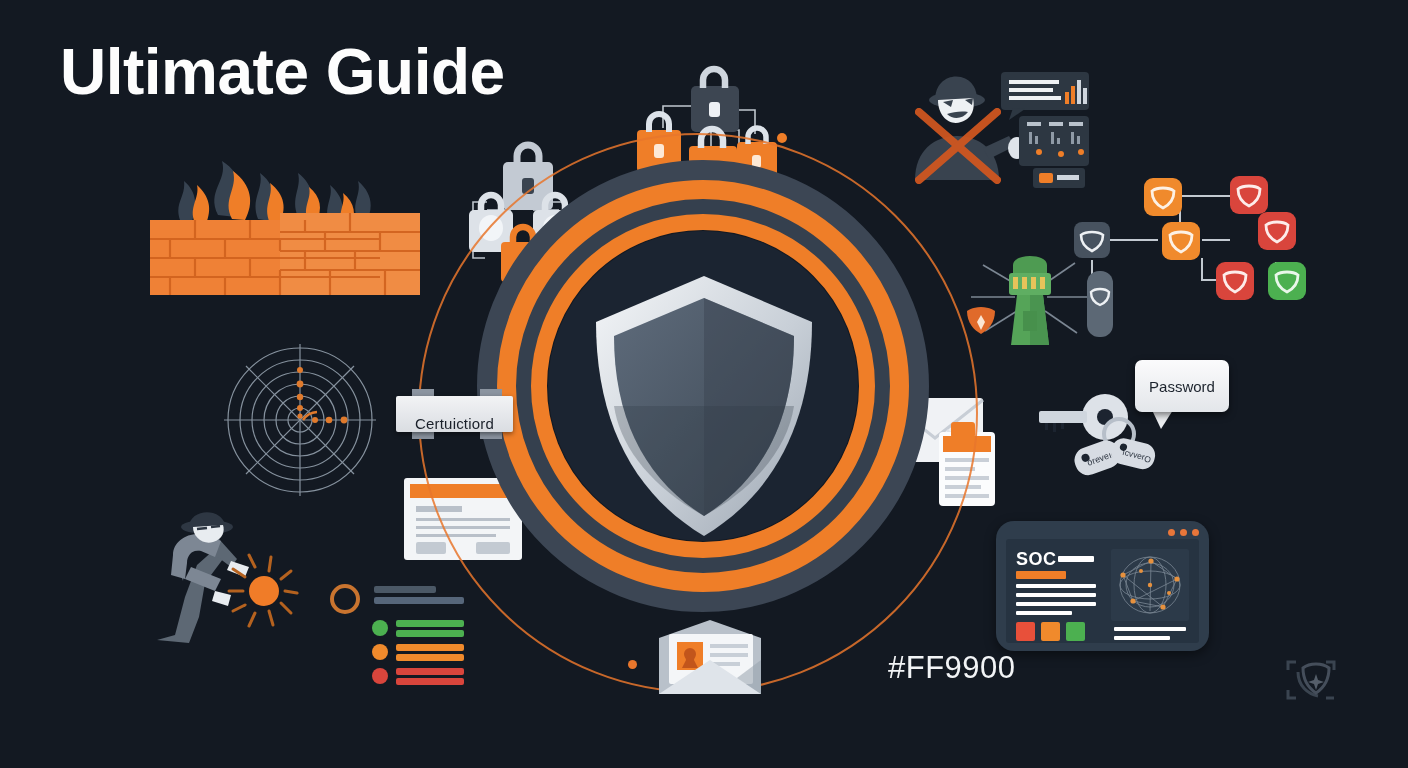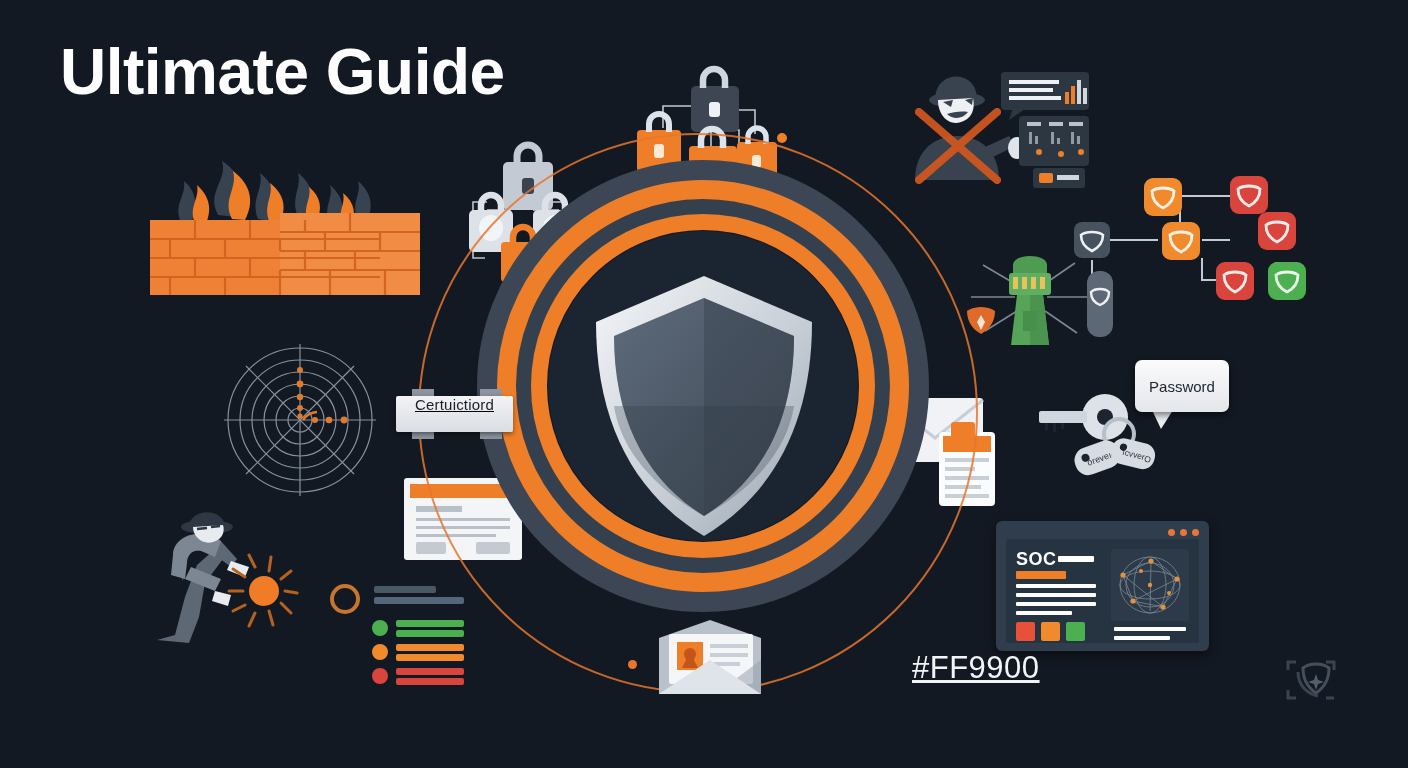--- a/index.html
+++ b/index.html
@@ -16,21 +16,21 @@
     font-size:64px;font-weight:bold;color:#fdfdfd;
     letter-spacing:-0.5px;line-height:1;
   }
 
   
   .hexlabel{
     position:absolute;font-size:31px;font-weight:normal;color:#f2f4f6;
     letter-spacing:0.5px;
   }
   #hex-dark{left:108px;top:672px;}
-  #hex-orange{left:912px;top:650px;text-decoration:underline;}
+  #hex-orange{left:888px;top:650px;}
 
   
   .ring{position:absolute;border-radius:50%;box-sizing:border-box;}
   #ring-outer-thin{
     left:418px;top:133px;width:560px;height:560px;
     border:2px solid #e8762c;opacity:.85;
   }
   #ring-dark-1{
     left:477px;top:160px;width:452px;height:452px;
     border:26px solid #3c4654;
@@ -57,23 +57,22 @@
   #shield-wrap svg{display:block;}
 
   
   .ico{position:absolute;}
   .ico svg{display:block;overflow:visible;}
 
   
   #cert-badge{
     position:absolute;left:396px;top:396px;width:117px;height:36px;
     background:linear-gradient(180deg,#f2f3f5 0%,#dadde2 100%);
-    border-radius:2px;display:flex;align-items:flex-start;justify-content:center;
+    border-radius:2px;display:flex;align-items:flex-end;justify-content:center;
     box-shadow:0 2px 5px rgba(0,0,0,.45);
-    text-decoration:underline;
   }
   #cert-badge span{font-size:15px;color:#1a202a;letter-spacing:.2px;}
   .cert-tab{position:absolute;background:#8b94a0;width:22px;height:9px;}
 
   
   #pw-bubble{
     position:absolute;left:1135px;top:360px;width:94px;height:52px;
     background:linear-gradient(180deg,#fbfbfc 0%,#e3e6ea 100%);
     border-radius:7px;display:flex;align-items:center;justify-content:center;
     box-shadow:0 3px 7px rgba(0,0,0,.5);
@@ -82,21 +81,21 @@
   #pw-bubble span{font-size:15px;color:#1c232d;}
   #pw-tail{
     position:absolute;left:1152px;top:410px;width:0;height:0;
     border-left:9px solid transparent;border-right:12px solid transparent;
     border-top:19px solid #eceef1;
   }
 
   
   #soc{
     position:absolute;left:996px;top:521px;width:213px;height:130px;
-    background:#2f3d4c;border-radius:6px;box-shadow:0 4px 12px rgba(0,0,0,.45);
+    background:#2f3d4c;border-radius:18px;box-shadow:0 4px 12px rgba(0,0,0,.45);
   }
   #soc-inner{position:absolute;left:10px;top:18px;width:193px;height:104px;background:#263341;border-radius:3px;}
   .soc-dot{position:absolute;top:8px;width:7px;height:7px;border-radius:50%;background:#e8763a;}
   #soc-title{position:absolute;left:20px;top:28px;font-size:18px;color:#fff;font-weight:bold;letter-spacing:.5px;}
   .wbar{position:absolute;background:#ffffff;height:4px;border-radius:1px;}
   .obar{position:absolute;background:#ef7e28;height:8px;border-radius:1px;}
   .sq{position:absolute;width:19px;height:19px;border-radius:2px;}
   #soc-graph{position:absolute;left:115px;top:28px;width:78px;height:72px;background:#2c3a49;border-radius:2px;}
 
   

